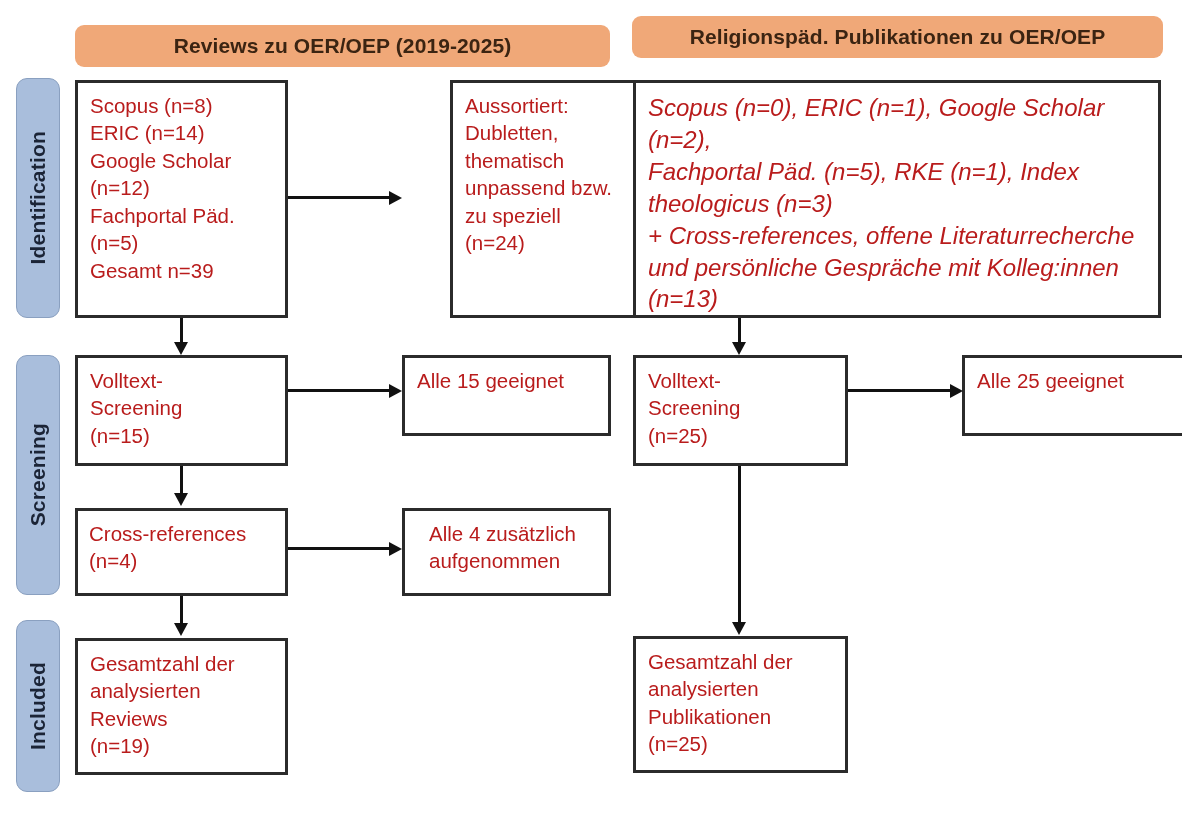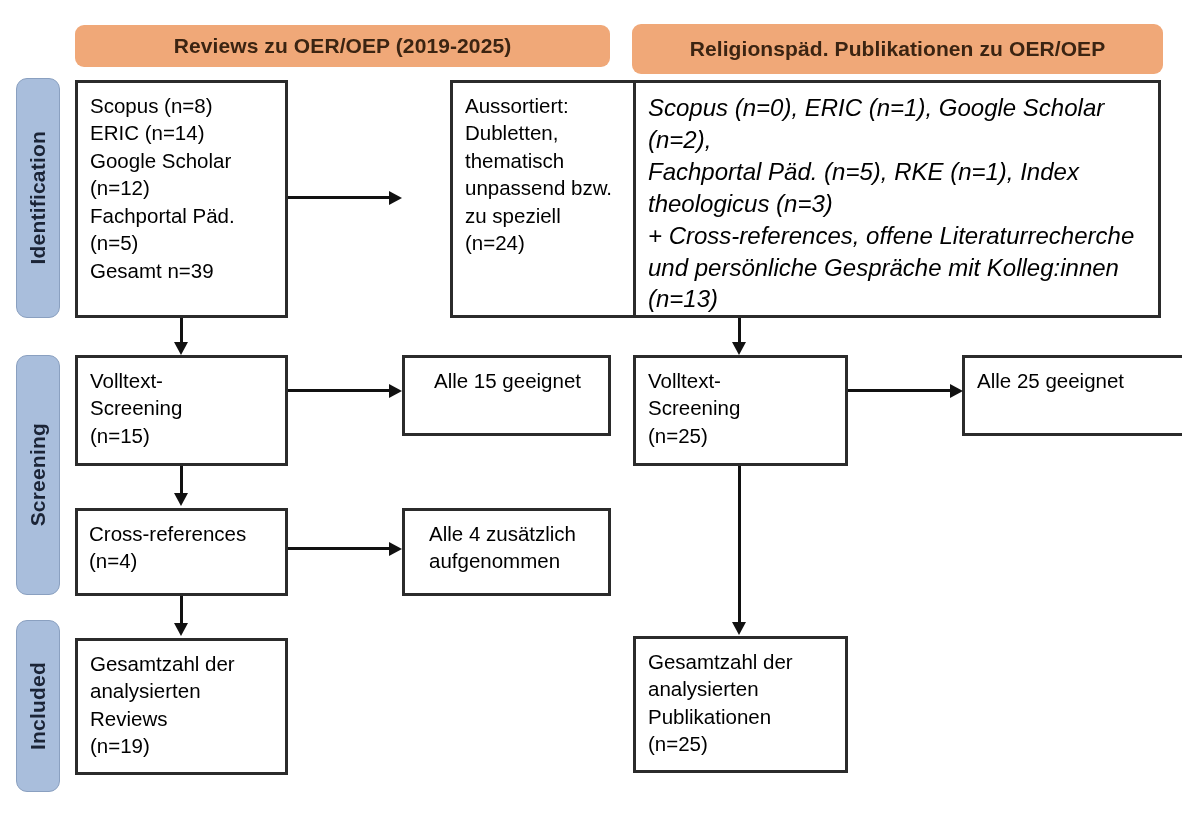--- a/index.html
+++ b/index.html
@@ -55,21 +55,21 @@
     letter-spacing: 0.2px;
   }
 
   
   .box {
     position: absolute;
     background: #ffffff;
     border: 3px solid #2b2b2b;
     box-sizing: border-box;
     padding: 9px 10px 6px 12px;
-    color: #000000;
+    color: #b91c1c;
     font-size: 20.5px;
     line-height: 1.34;
     white-space: pre-line;
     overflow: hidden;
   }
   .box.wide {
     font-size: 24px;
     line-height: 1.33;
     font-style: italic;
   }
@@ -99,21 +99,21 @@
 </style>
 </head>
 <body>
 
 <div id="diagram">
 
   <div class="col-header" style="left:75px; top:25px; width:535px; height:42px;">
     <span>Reviews zu OER/OEP (2019-2025)</span>
   </div>
 
-  <div class="col-header" style="left:632px; top:24px; width:531px; height:50px;">
+  <div class="col-header" style="left:632px; top:16px; width:531px; height:42px;">
     <span>Religionspäd. Publikationen zu OER/OEP</span>
   </div>
 
   <div class="stage-label" style="left:16px; top:78px; width:44px; height:240px;">
     <span>Identification</span>
   </div>
 
   <div class="stage-label" style="left:16px; top:355px; width:44px; height:240px;">
     <span>Screening</span>
   </div>
@@ -140,21 +140,21 @@
   <div class="line-h" style="left:288px; top:196px; width:103px;"></div>
   <div class="arrow-right" style="left:389px; top:190.5px;"></div>
 
   <div class="line-v" style="left:180px; top:318px; width:3px; height:25px;"></div>
   <div class="arrow-down" style="left:174px; top:342px;"></div>
 
   <div class="box" style="left:75px; top:355px; width:213px; height:111px;">Volltext-
 Screening
 (n=15)</div>
 
-  <div class="box" style="left:402px; top:355px; width:209px; height:81px;text-align:center;">Alle 15 geeignet</div>
+  <div class="box" style="left:402px; top:355px; width:209px; height:81px;">Alle 15 geeignet</div>
 
   <div class="line-h" style="left:288px; top:389px; width:103px;"></div>
   <div class="arrow-right" style="left:389px; top:383.5px;"></div>
 
   <div class="line-v" style="left:180px; top:466px; width:3px; height:28px;"></div>
   <div class="arrow-down" style="left:174px; top:493px;"></div>
 
   <div class="box" style="left:75px; top:508px; width:213px; height:88px;padding-left:11px;">Cross-references
 (n=4)</div>
 

